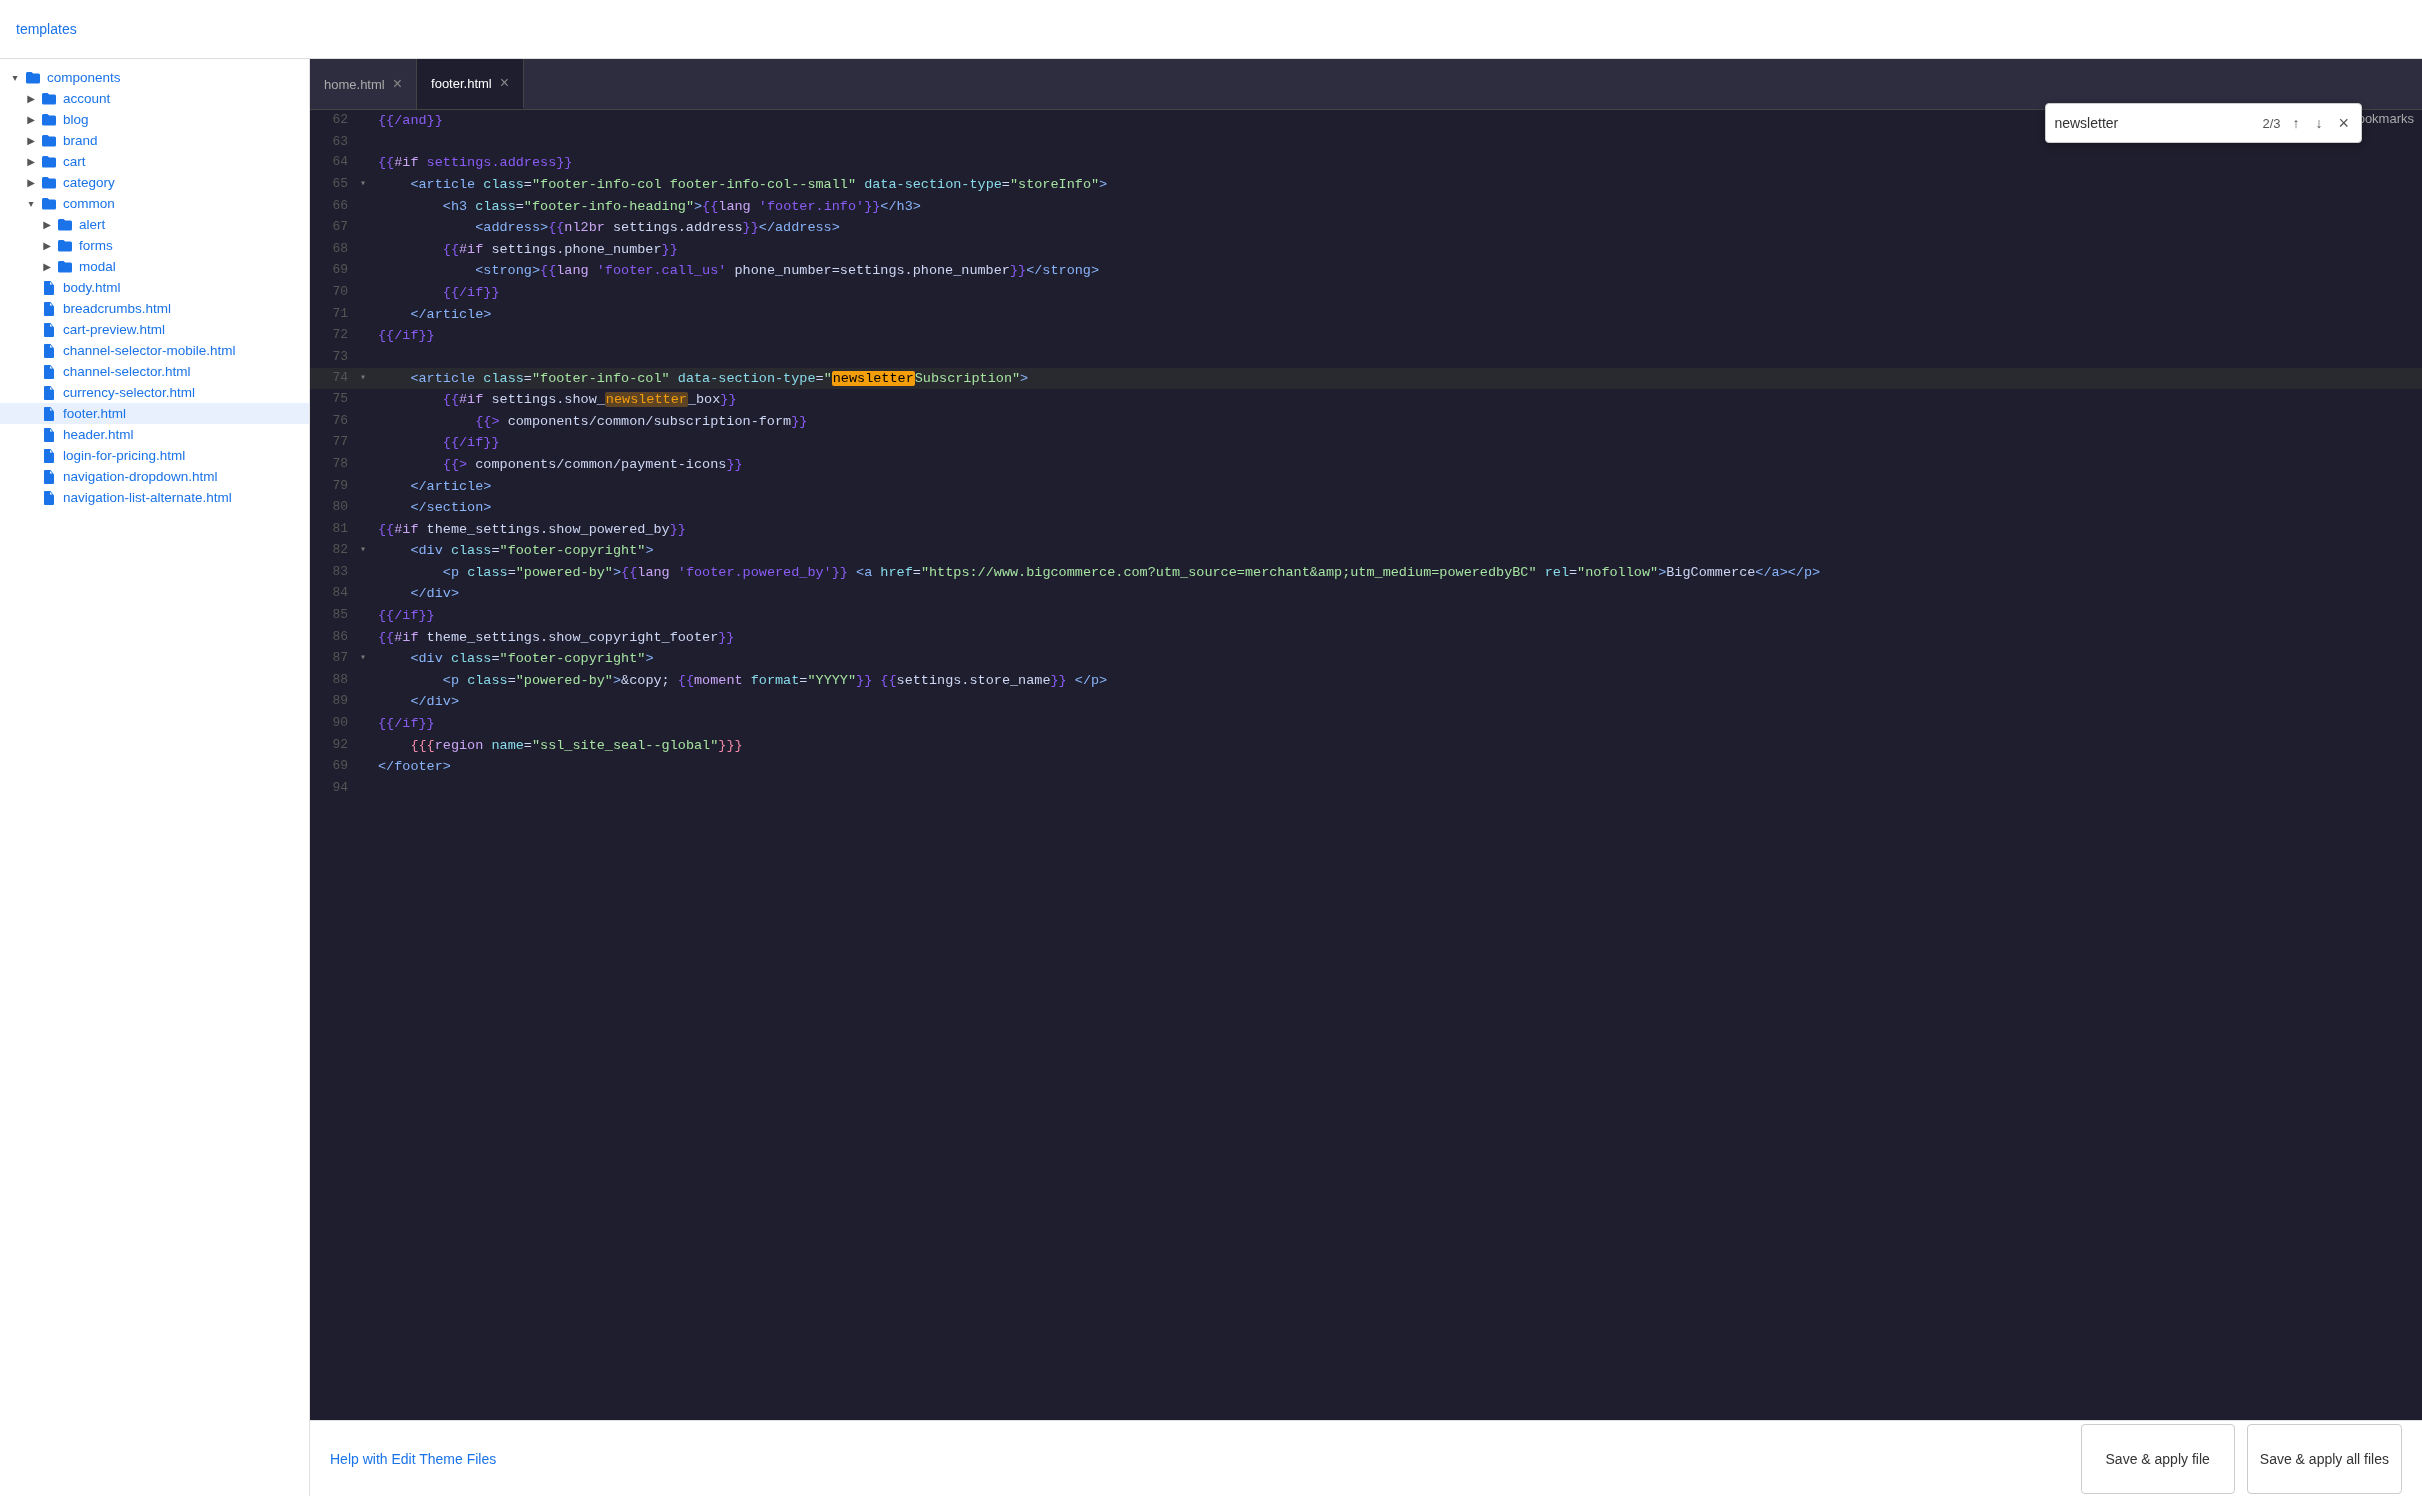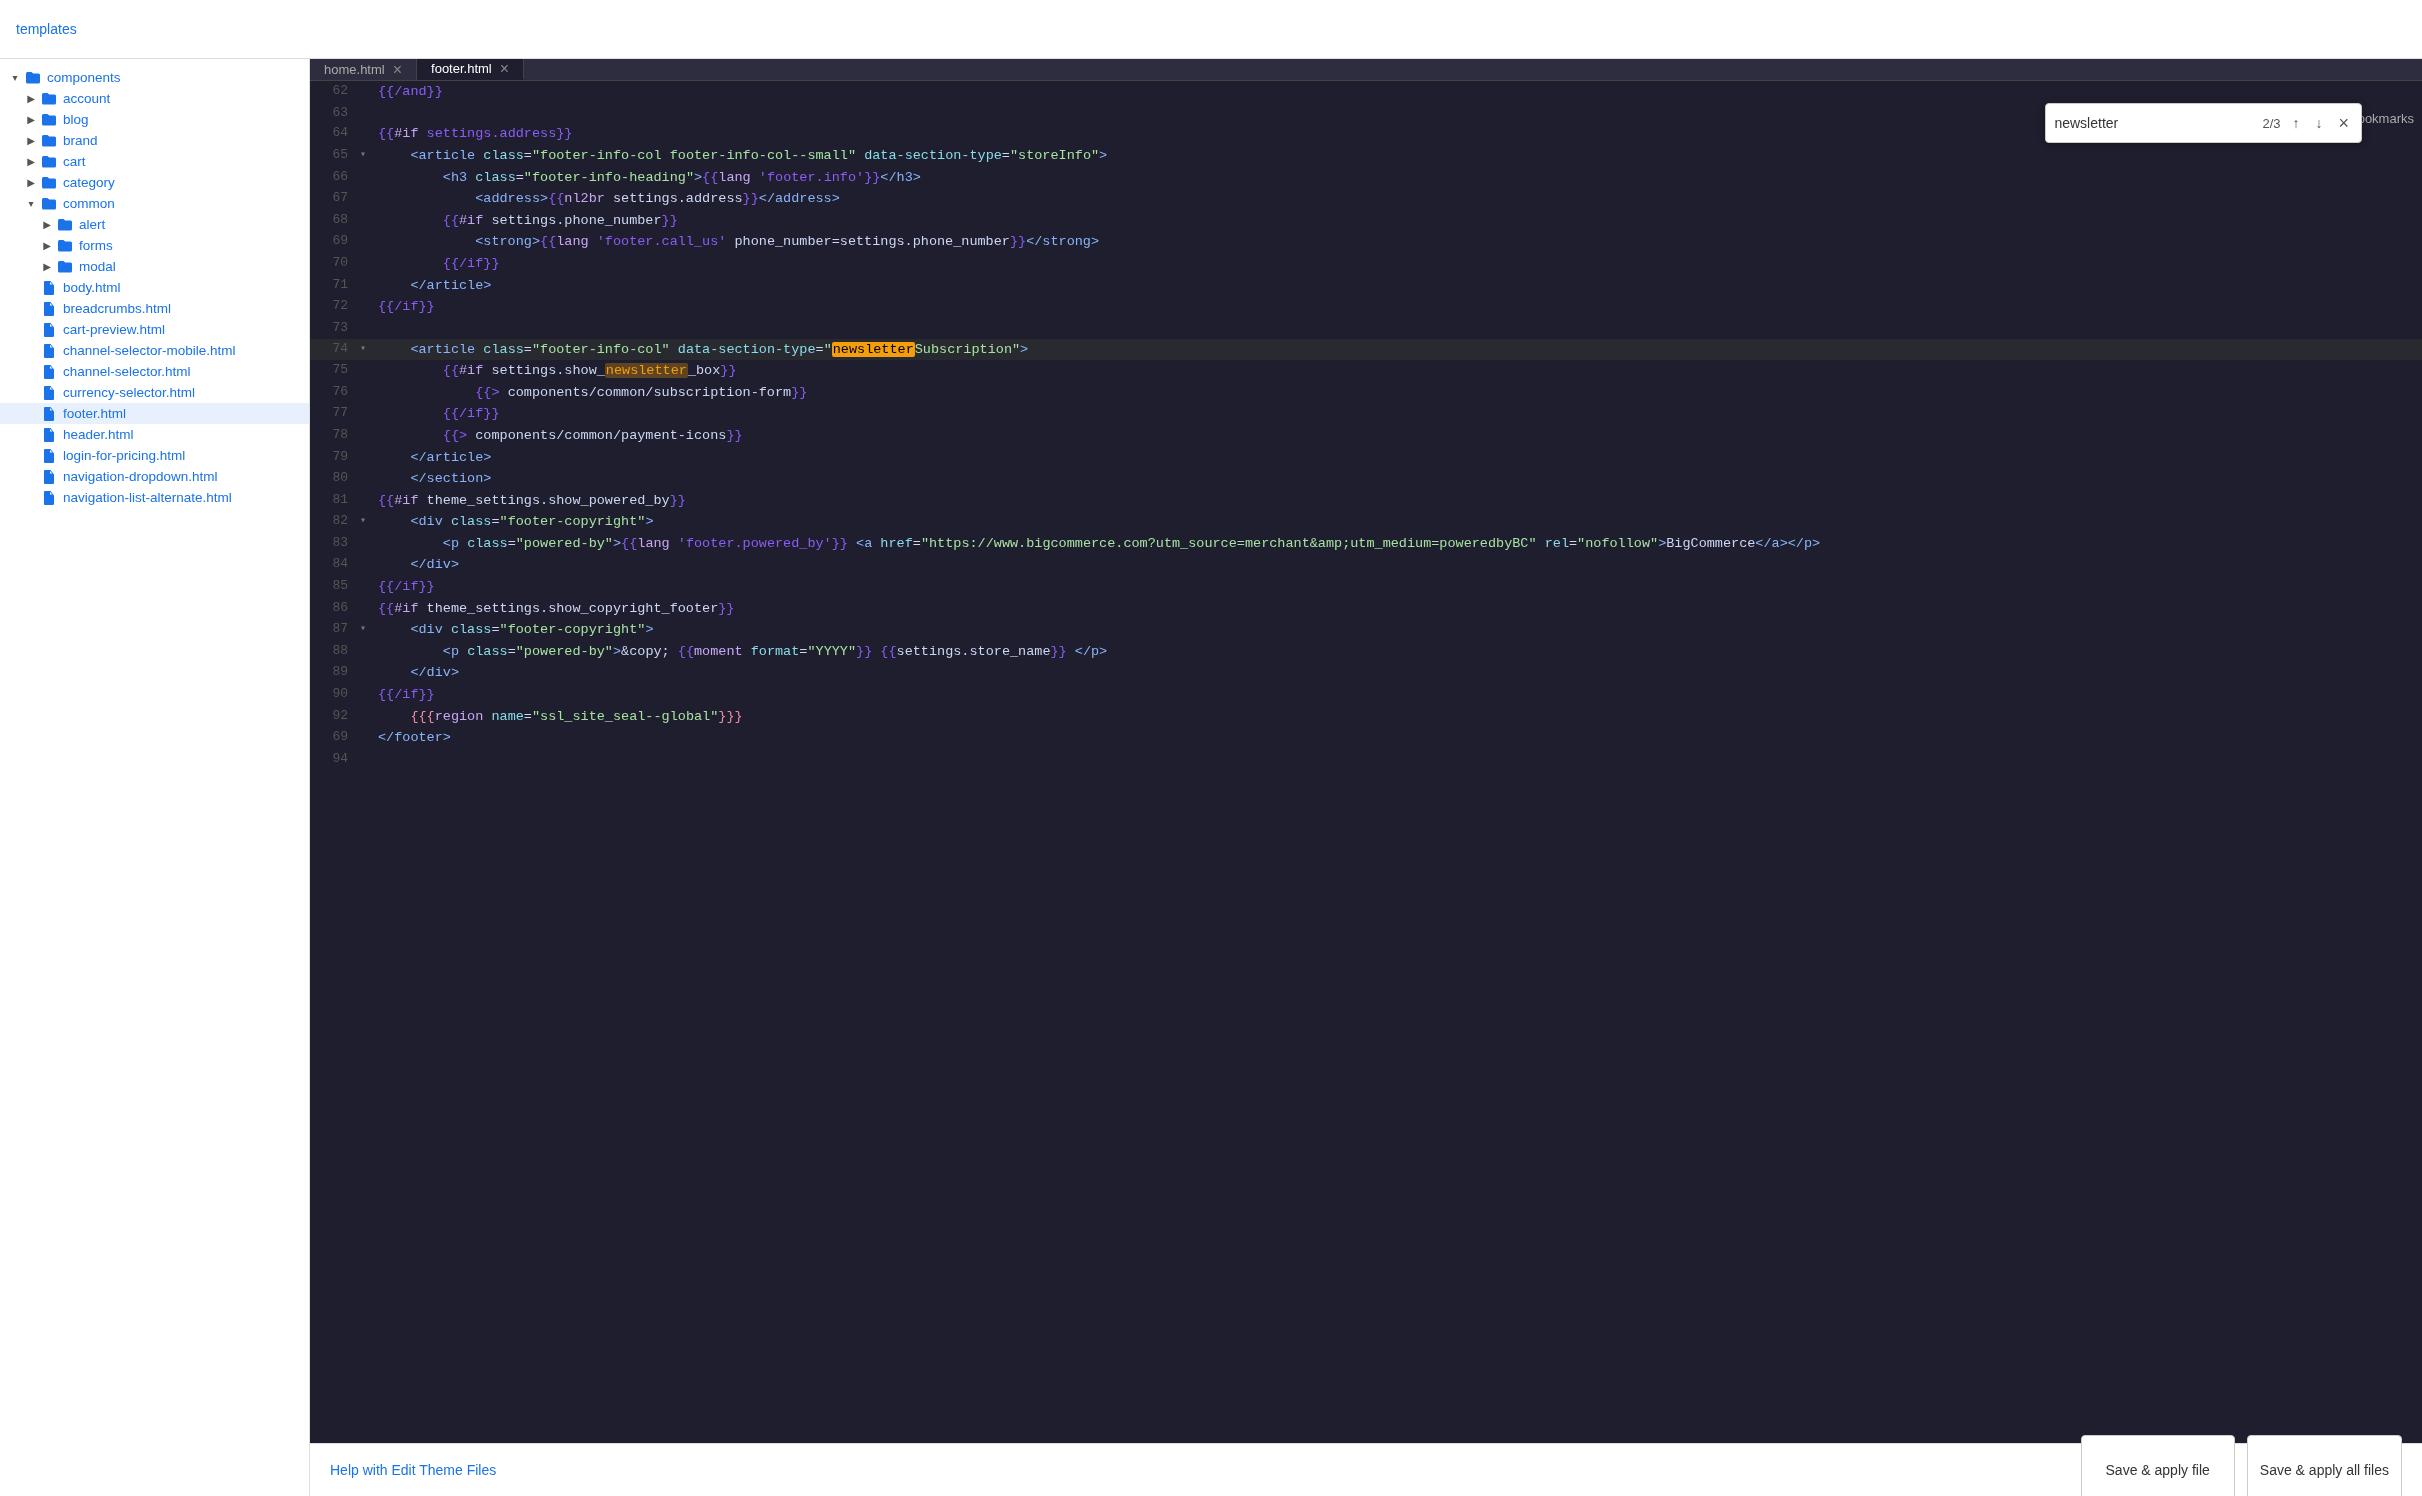--- a/index.html
+++ b/index.html
@@ -97,21 +97,21 @@
       overflow: hidden;
       position: relative;
     }
 
     
     .tabs-bar {
       display: flex;
       align-items: center;
       background: #2d2d3f;
       border-bottom: 1px solid #444;
-      height: 22px;
+      height: 51px;
       flex-shrink: 0;
     }
 
     .tab {
       display: flex;
       align-items: center;
       padding: 0 14px;
       height: 100%;
       font-size: 13px;
       color: #aaa;
@@ -244,21 +244,21 @@
     .tok-string { color: #a6e3a1; }
     .tok-template { color: #f38ba8; }
     .tok-handlebars { color: #8b5cf6; }
     .tok-hb-fn { color: #cba6f7; }
     .tok-hb-str { color: #8b5cf6; }
     .tok-highlight { background: #f59e0b; color: #000; border-radius: 2px; padding: 0 1px; }
     .tok-highlight-dim { background: rgba(245,158,11,0.3); color: #f59e0b; border-radius: 2px; padding: 0 1px; }
 
     
     .bottom-bar {
-      height: 53px;
+      height: 76px;
       background: #fff;
       border-top: 1px solid #ddd;
       display: flex;
       align-items: center;
       justify-content: space-between;
       padding: 0 20px;
       flex-shrink: 0;
     }
 
     .help-link {

